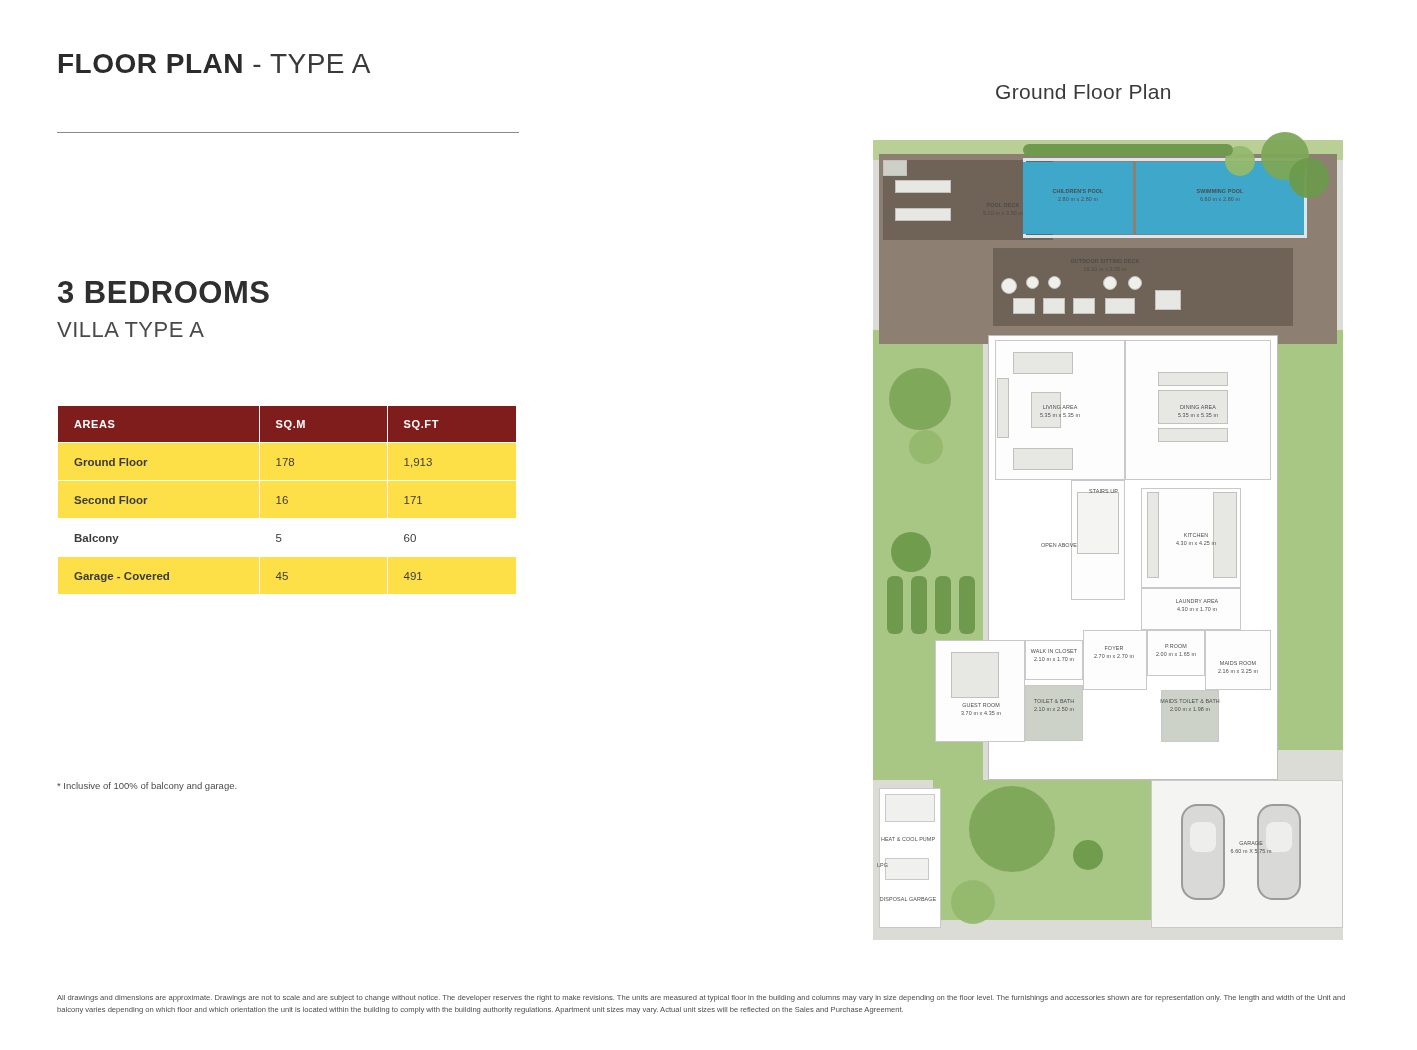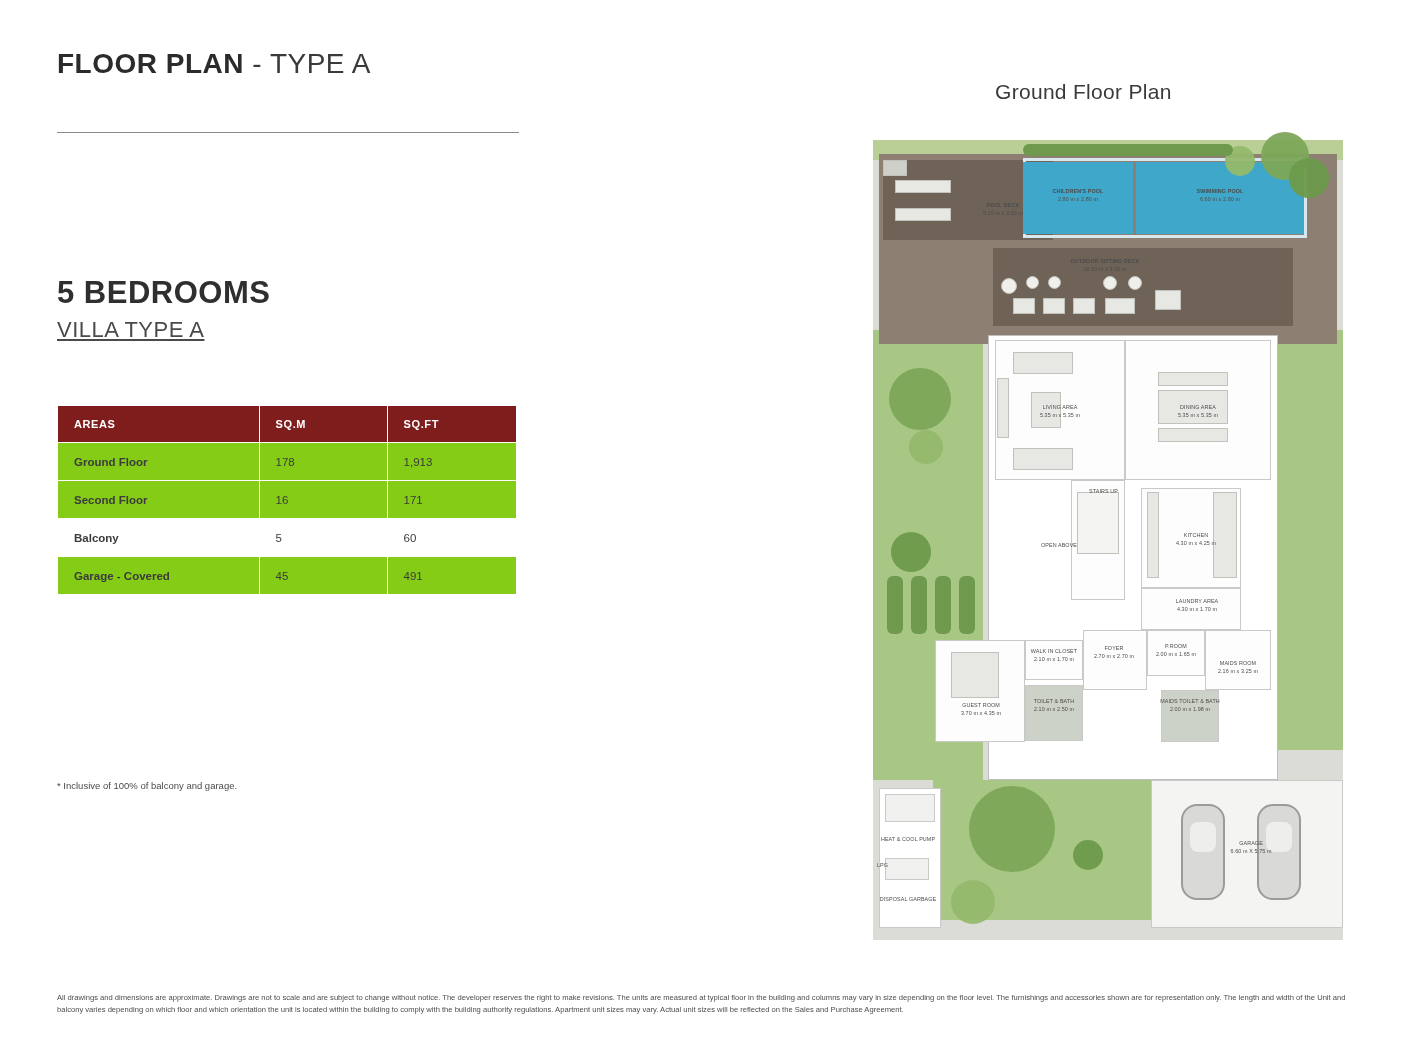--- a/index.html
+++ b/index.html
@@ -14,38 +14,38 @@
   .page{position:absolute;inset:0;border-radius:26px;}
 
   
   .left{position:absolute;left:57px;top:48px;width:470px;}
   .title{font-size:28px;letter-spacing:0.5px;color:#3a3a3a;font-weight:400;white-space:nowrap;}
   .title b{font-weight:700;color:#2b2b2b;}
   .rule{width:462px;height:1px;background:#8a8a8a;margin-top:52px;}
 
   .beds{position:absolute;left:57px;top:275px;}
   .beds h2{margin:0;font-size:31px;font-weight:700;letter-spacing:0.5px;color:#2f2f2f;}
-  .beds h3{margin:6px 0 0 0;font-size:22px;font-weight:400;letter-spacing:0.5px;color:#4a4a4a;text-decoration:underline;}
+  .beds h3{margin:6px 0 0 0;font-size:22px;font-weight:400;letter-spacing:0.5px;color:#4a4a4a;}
 
   
   table.areas{
     position:absolute;left:57px;top:405px;
     width:460px;border-collapse:collapse;font-size:11.5px;
   }
   table.areas th, table.areas td{
     text-align:left;padding:0 16px;height:37px;vertical-align:middle;
     border:1px solid #ffffff;
   }
   table.areas thead th{
     background:#7f1d1d;color:#ffffff;font-size:11px;font-weight:700;letter-spacing:0.6px;
     height:36px;
   }
   table.areas td{color:#3b3b3b;}
   table.areas td:first-child{font-weight:700;}
-  tr.alt td{background:#84cc16;padding-left:16px;}
+  tr.alt td{background:#fde047;padding-left:16px;}
   tr.plain td{background:#ffffff;}
   tr.dark td{background:#5d5d5d;color:#ffffff;font-weight:700;letter-spacing:0.4px;}
   .colw1{width:218px;}
   .colw2{width:121px;}
   .colw3{width:121px;}
 
   .footnote{position:absolute;left:57px;top:780px;font-size:9.5px;color:#4a4a4a;}
 
   
   .plan-title{
@@ -102,21 +102,21 @@
   <div class="left">
     <div class="title">
       <b>FLOOR PLAN</b>
       <span>-</span>
       <span>TYPE A</span>
     </div>
     <div class="rule"></div>
   </div>
 
   <div class="beds">
-    <h2>5 BEDROOMS</h2>
+    <h2>3 BEDROOMS</h2>
     <h3>VILLA TYPE A</h3>
   </div>
 
   <table class="areas">
     <thead>
       <tr>
         <th class="colw1">AREAS</th>
         <th class="colw2">SQ.M</th>
         <th class="colw3">SQ.FT</th>
       </tr>

